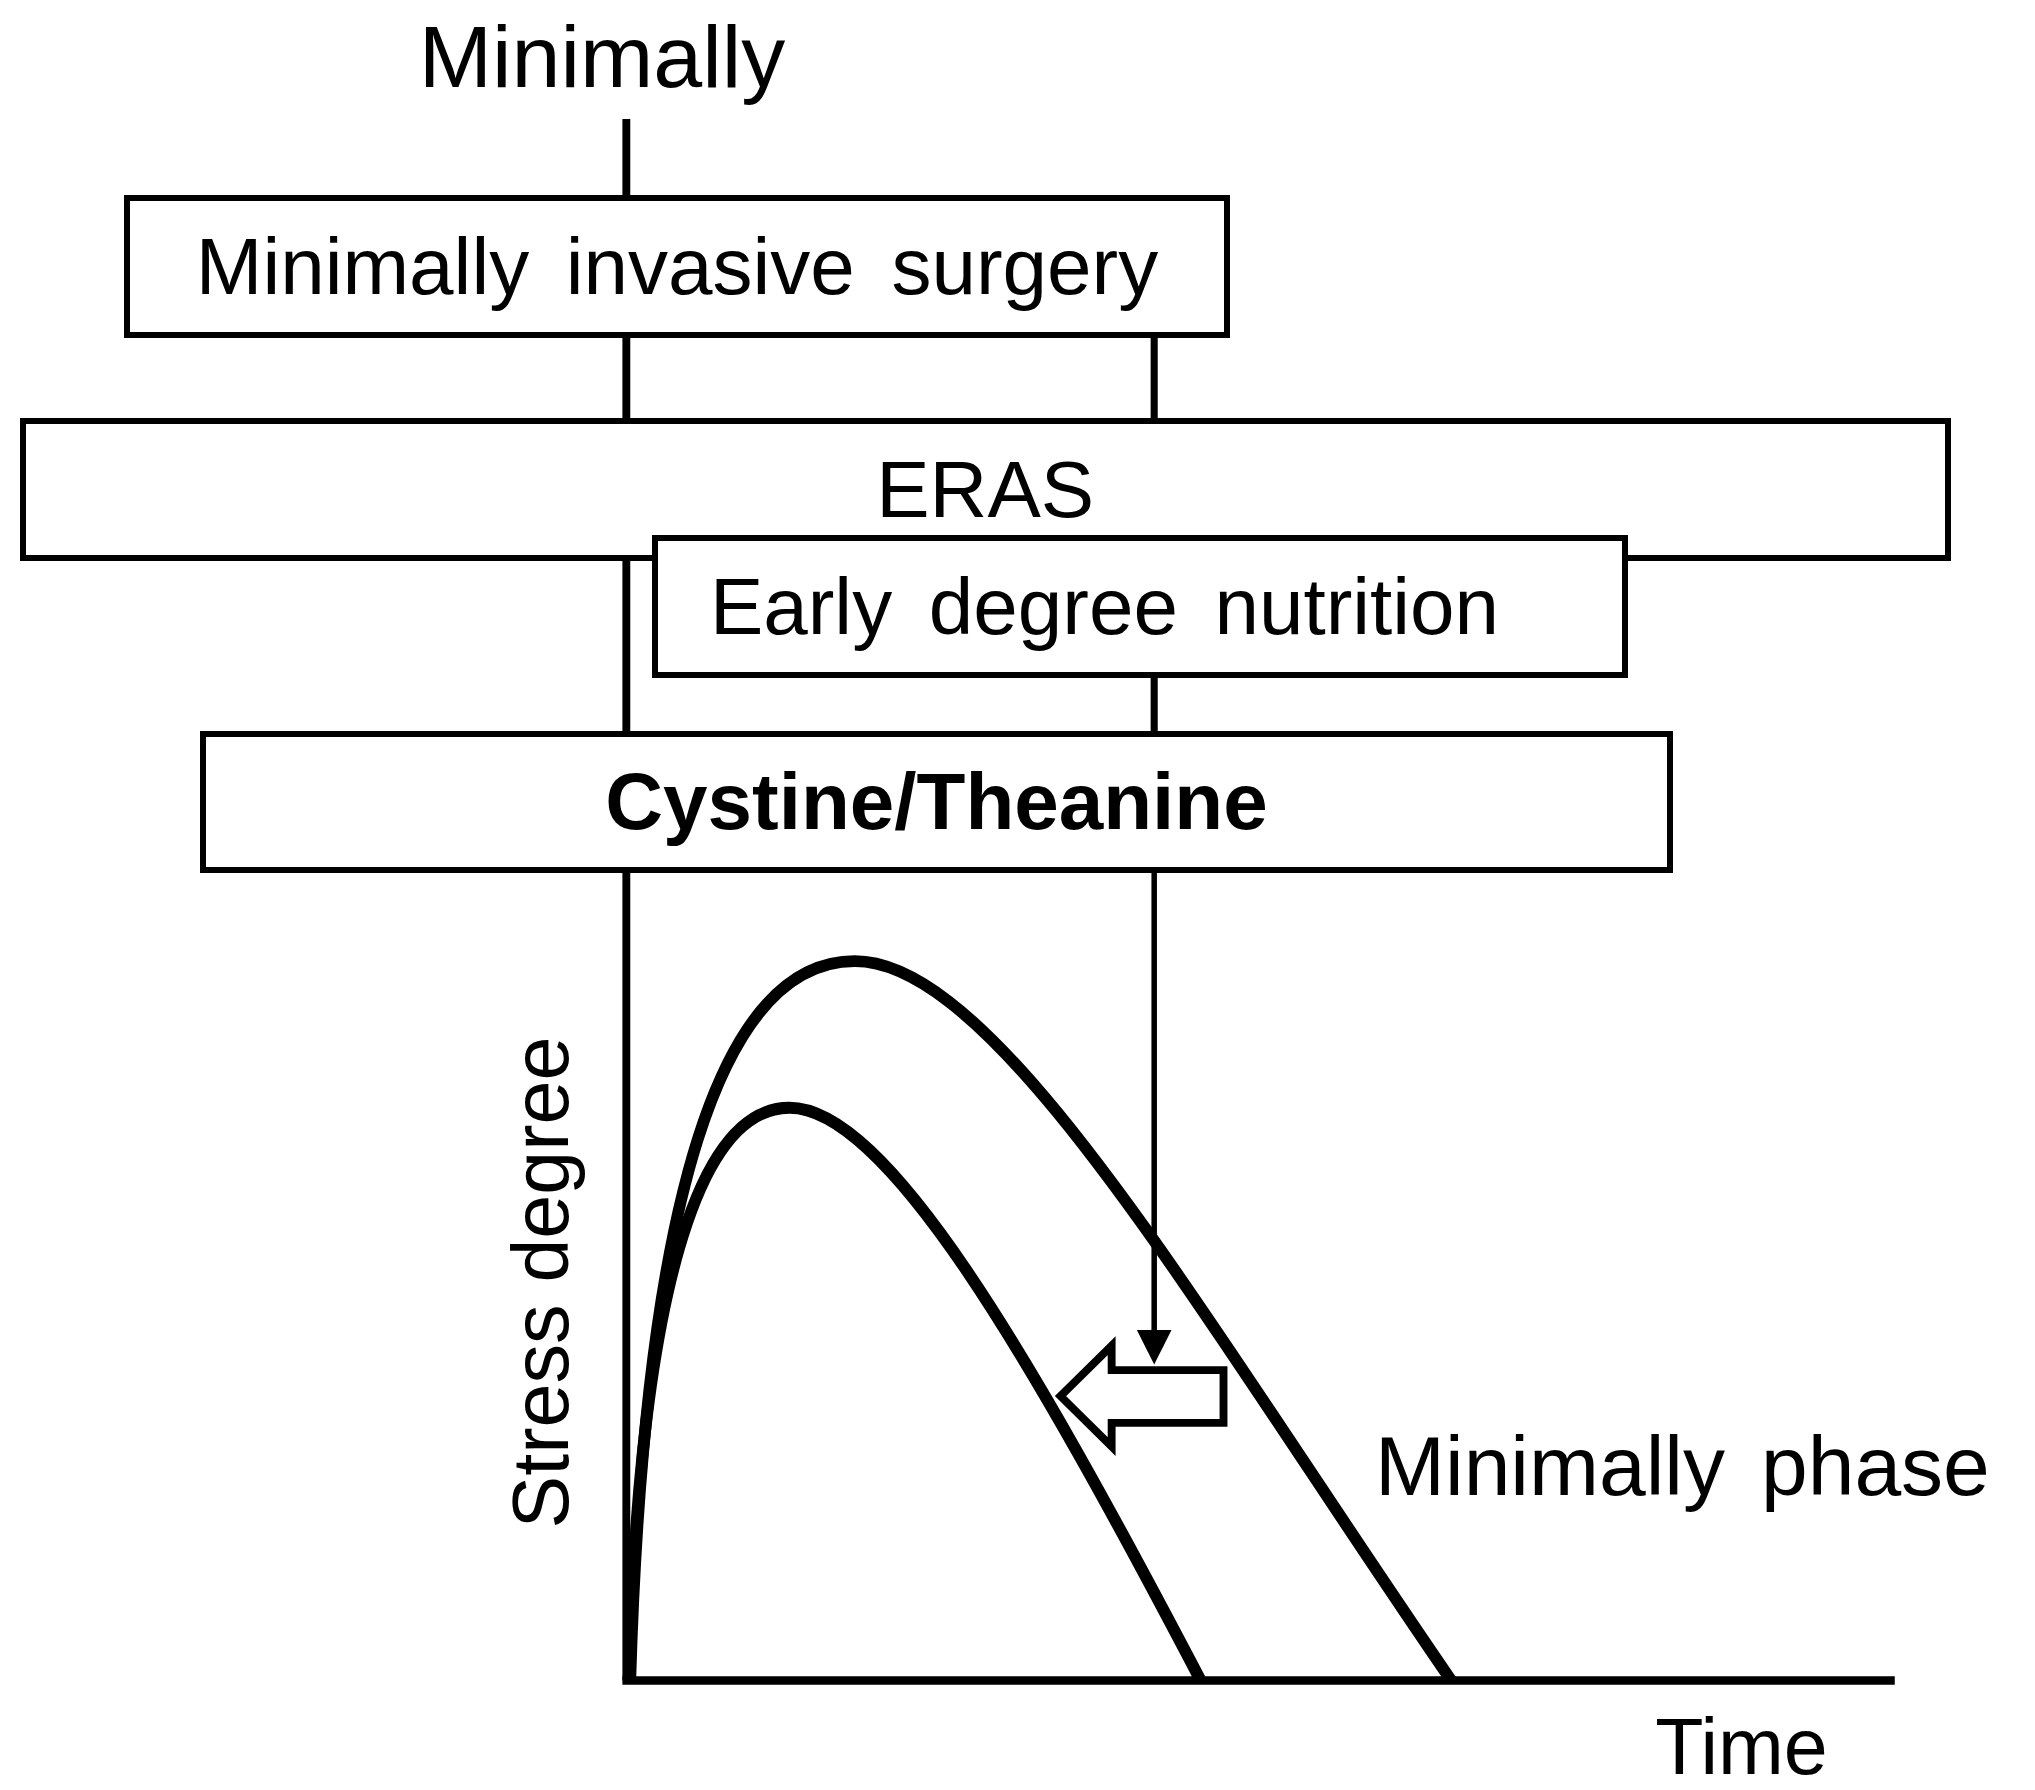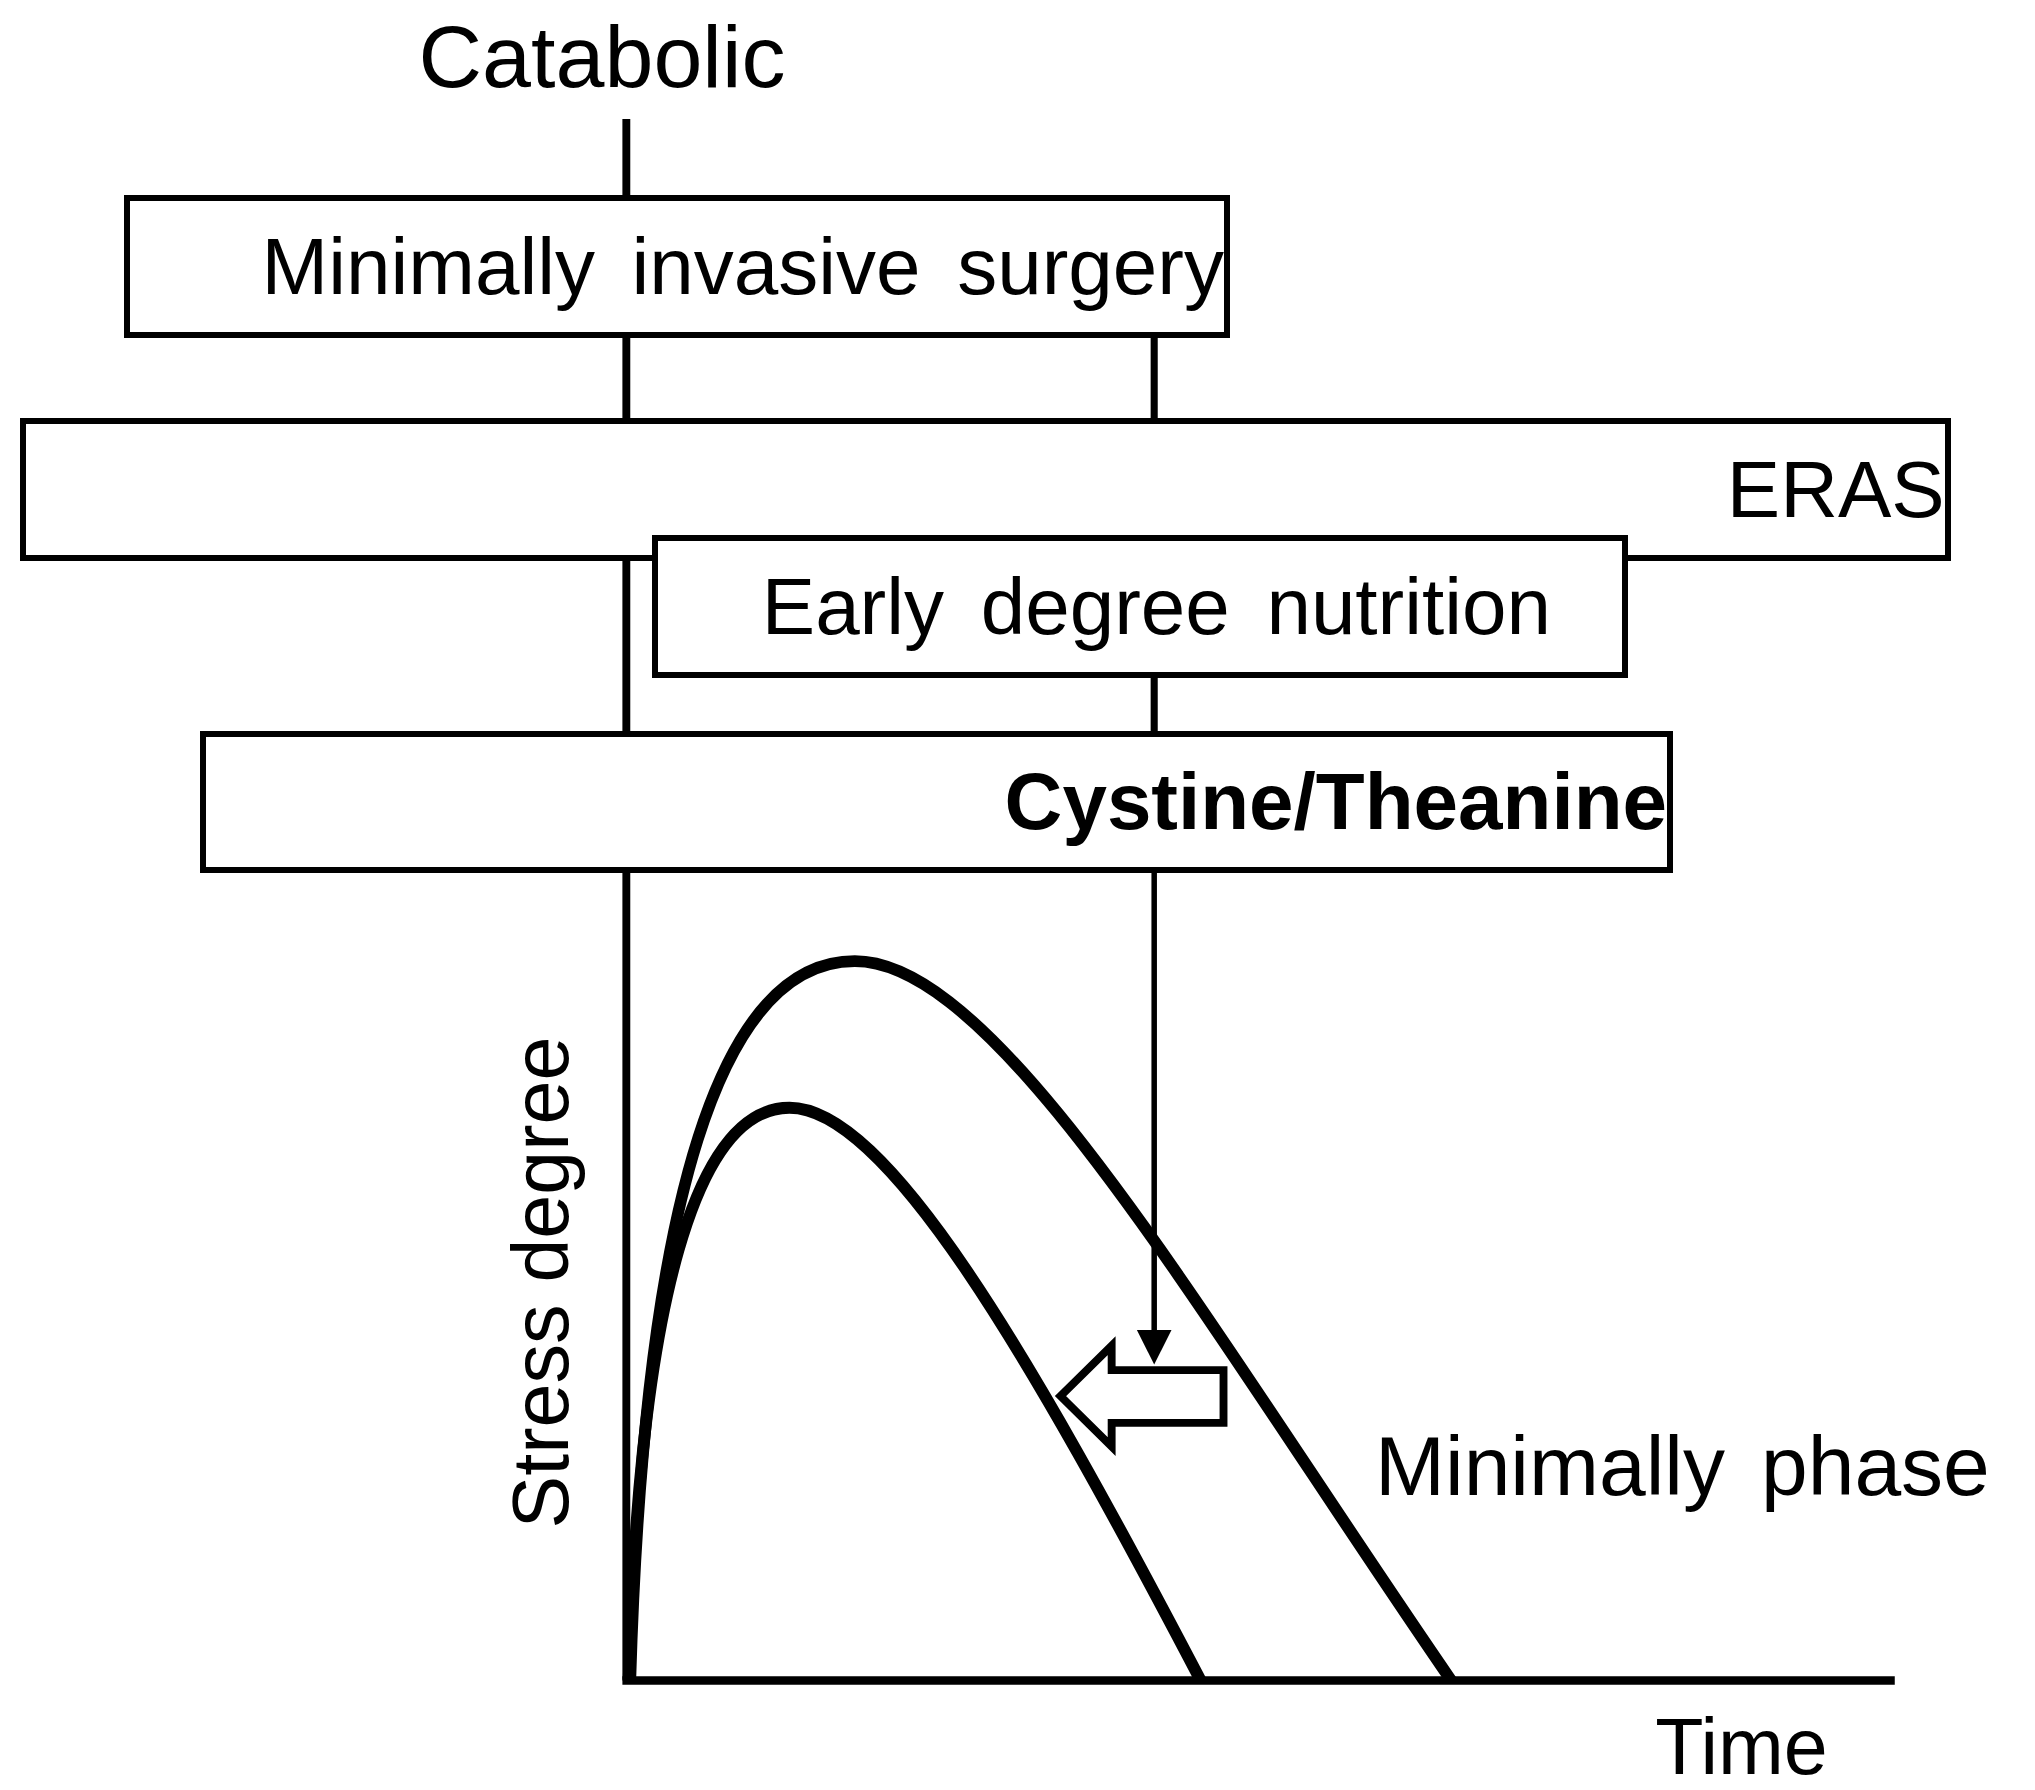--- a/index.html
+++ b/index.html
@@ -22,21 +22,21 @@
     width: 2035px; height: 1790px;
     z-index: 1;
   }
   .box {
     position: absolute;
     box-sizing: border-box;
     background: #ffffff;
     border: 6.3px solid #000000;
     display: flex;
     align-items: center;
-    justify-content: flex-end;
+    justify-content: center;
     font-size: 80px;
     word-spacing: 0.18em;
     white-space: nowrap;
     z-index: 2;
   }
   .box.bold { font-weight: bold; }
   .lbl {
     position: absolute;
     white-space: nowrap;
     z-index: 2;
@@ -86,21 +86,21 @@
     <path d="M 800 2131 C 818 1520, 915 1220, 1085 1220 C 1268 1220, 1525 1672, 1842 2133" fill="none" stroke="#000" stroke-width="15"></path>
 
     <path d="M 798 2131 C 812 1645, 885 1406, 1002 1406 C 1125 1406, 1305 1715, 1524 2133" fill="none" stroke="#000" stroke-width="15"></path>
 
     <line x1="1465" y1="1108" x2="1465" y2="1692" stroke="#000" stroke-width="7"></line>
     <polygon points="1443,1688 1487,1688 1465,1732" fill="#000"></polygon>
 
     <polygon points="1346,1772 1411,1708 1411,1739 1553,1739 1553,1806 1411,1806 1411,1836" fill="#ffffff" stroke="#000" stroke-width="10" stroke-linejoin="miter"></polygon>
   </svg>
 
-  <div class="lbl lbl-operation">Catabolic</div>
+  <div class="lbl lbl-operation">Minimally</div>
 
   <div class="box" style="left:124px; top:195px; width:1106px; height:143px;">
     <span>Minimally invasive surgery</span>
   </div>
 
   <div class="box" style="left:19.7px; top:418px; width:1931px; height:143px;">
     <span>ERAS</span>
   </div>
 
   <div class="box" style="left:652px; top:535px; width:976px; height:143px;">

